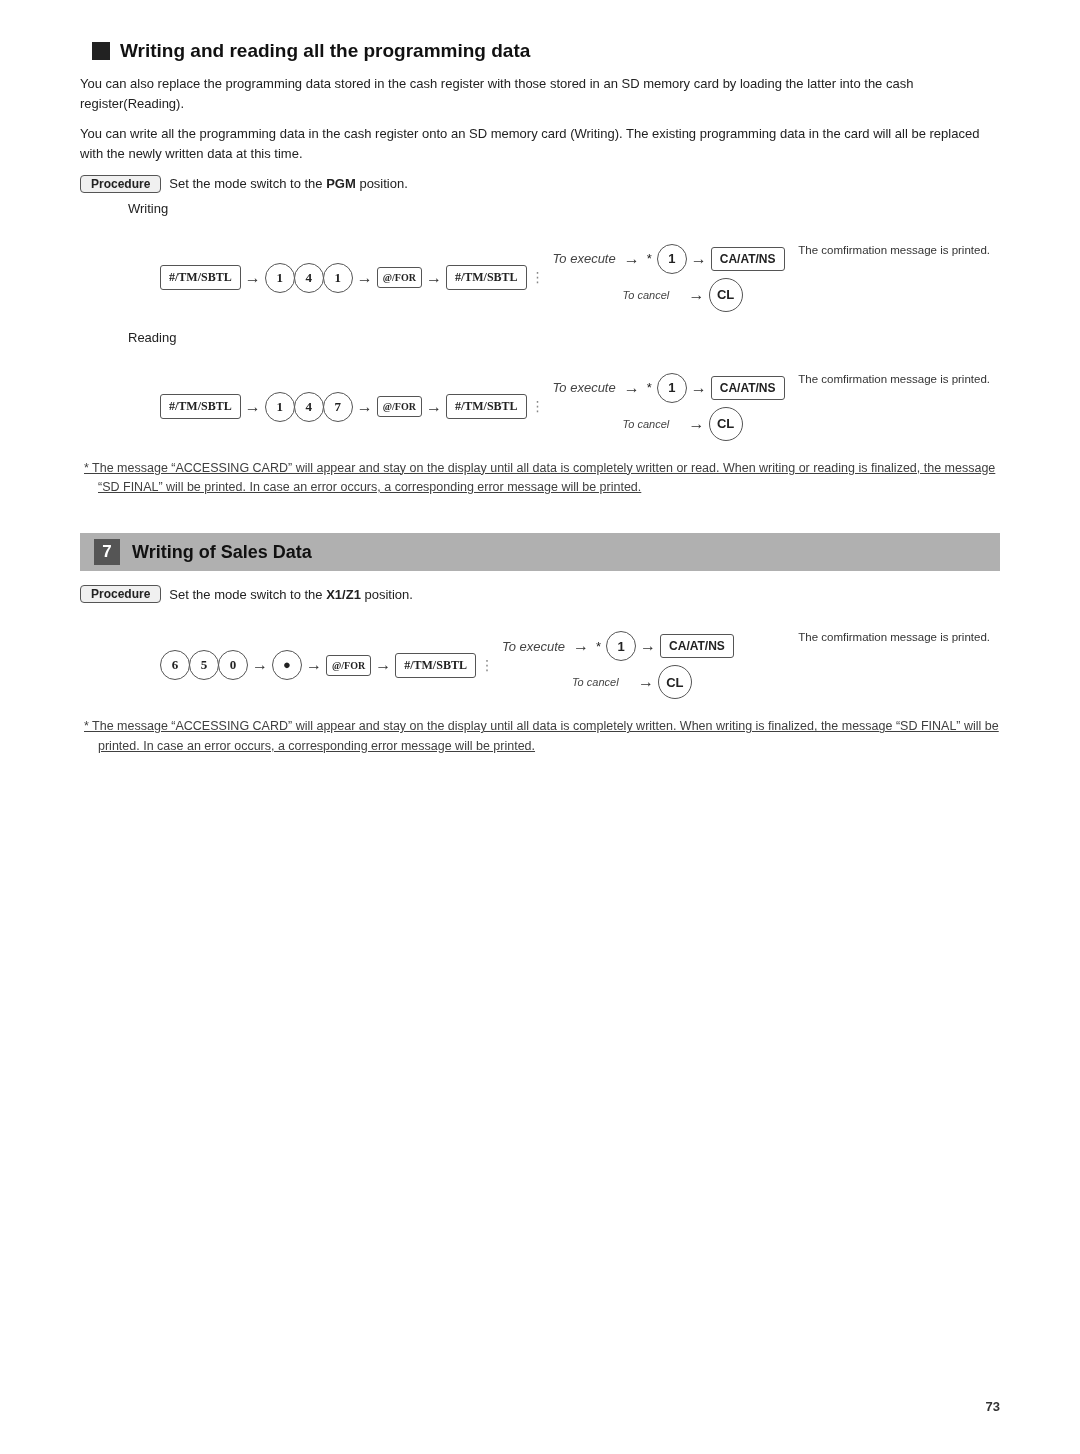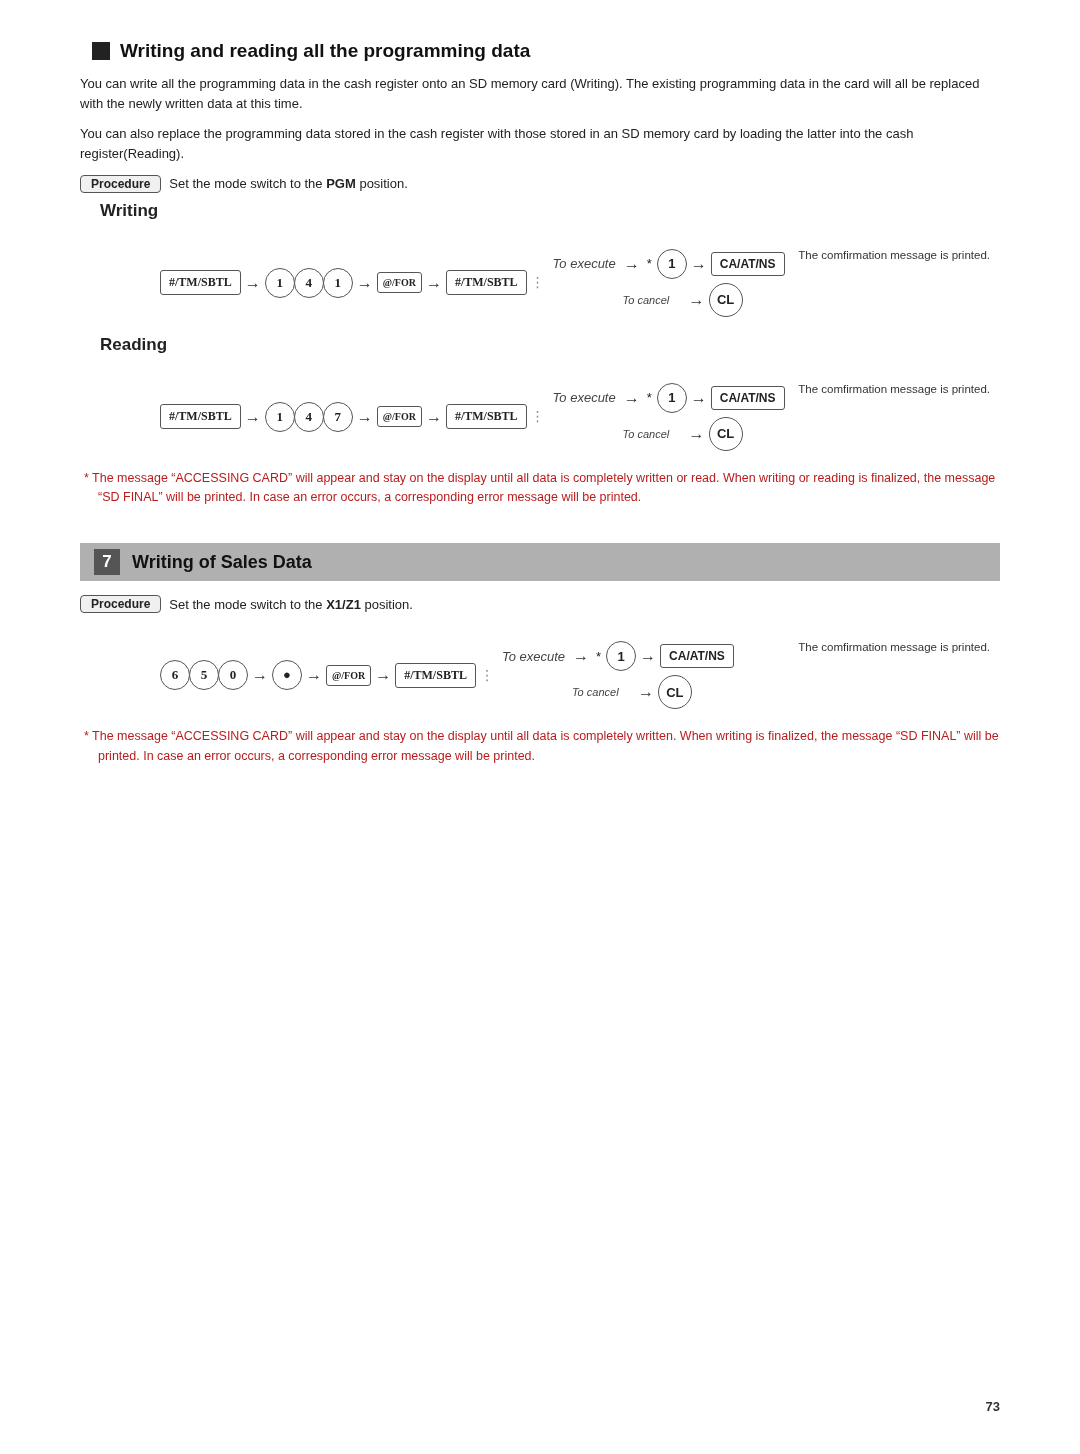--- a/index.html
+++ b/index.html
@@ -82,23 +82,24 @@
       margin-right: 8px;
     }
     .procedure-line {
       display: flex;
       align-items: center;
       margin-bottom: 8px;
       margin-top: 10px;
       font-size: 13px;
     }
     .flow-label {
-      font-size: 17px;
-      font-weight: bold;
+      font-size: 13px;
+      font-weight: normal;
       margin-bottom: 6px;
+      margin-left: 28px;
     }
     .flow-key {
       border: 1.5px solid #555;
       border-radius: 3px;
       padding: 4px 8px;
       font-size: 12px;
       font-weight: bold;
       background: #fff;
       white-space: nowrap;
     }
@@ -119,21 +120,22 @@
       margin: 0 4px;
       color: #333;
     }
 
     .note-text {
       font-size: 12.5px;
       line-height: 1.55;
       margin-top: 10px;
       padding-left: 14px;
       text-indent: -14px;
-      color: #b91c1c;
+      color: #404040;
+      text-decoration: underline;
     }
 
     .page-number {
       position: absolute;
       bottom: 40px;
       right: 80px;
       font-size: 13px;
       font-weight: bold;
       color: #333;
     }
@@ -176,22 +178,22 @@
   </style>
 </head>
 <body>
 
 <div>
   <div class="section-title-block">
     <span class="black-square"></span>
     <span class="section-title">Writing and reading all the programming data</span>
   </div>
 
+  <p class="body-text">You can also replace the programming data stored in the cash register with those stored in an SD memory card by loading the latter into the cash register(Reading).</p>
   <p class="body-text">You can write all the programming data in the cash register onto an SD memory card (Writing). The existing programming data in the card will all be replaced with the newly written data at this time.</p>
-  <p class="body-text">You can also replace the programming data stored in the cash register with those stored in an SD memory card by loading the latter into the cash register(Reading).</p>
 
   <div class="procedure-line">
     <span class="procedure-badge">Procedure</span>
     <span>Set the mode switch to the <strong>PGM</strong> position.</span>
   </div>
 
   <div style="margin-left:20px; margin-top:6px;">
     <div class="flow-label">Writing</div>
 
     <div class="diagram-wrapper" style="margin-left:60px;">

